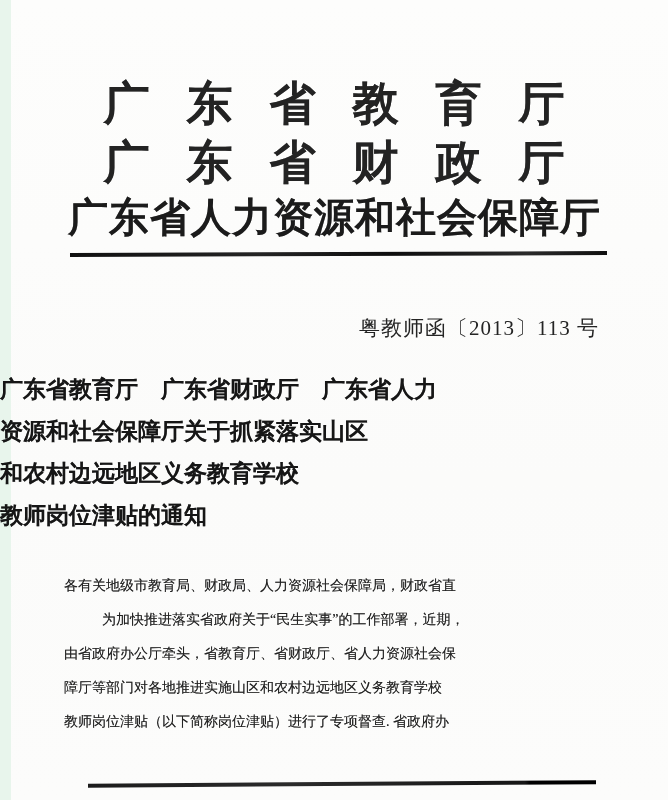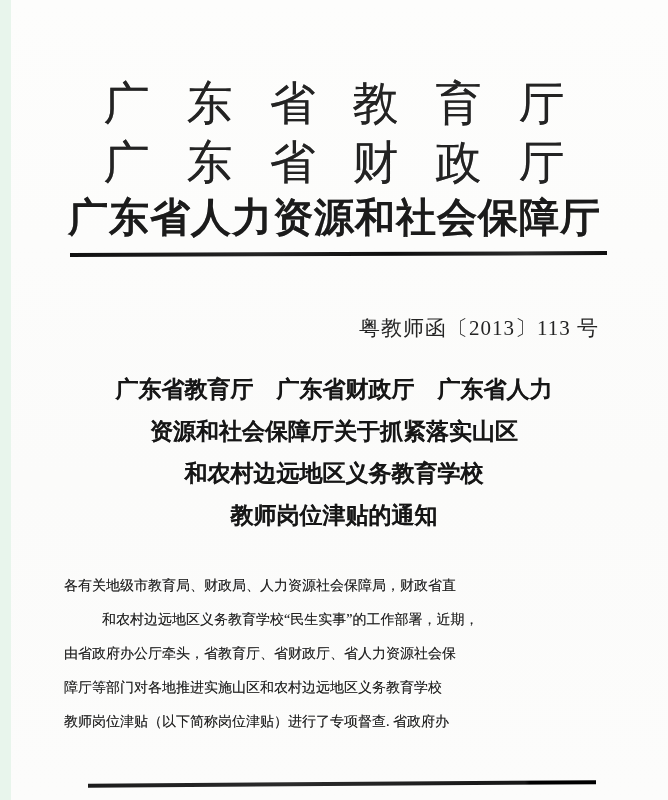--- a/index.html
+++ b/index.html
@@ -26,21 +26,21 @@
   }
   
   .letterhead {
     position: absolute;
     top: 74px; left: 0; right: 0;
     text-align: center;
   }
   .lh-spaced {
     font-size: 46px;
     line-height: 59px;
-    font-weight: 400;
+    font-weight: 700;
     white-space: nowrap;
     color: #232323;
     text-shadow: 0 0 0.5px rgba(20,20,20,0.55);
   }
   .lh-spaced .spread {
     display: inline-block;
     letter-spacing: 37px;
     margin-right: -37px;
   }
   .lh-wide {
@@ -77,21 +77,21 @@
     top: 314px; right: 69px;
     font-size: 21px;
     letter-spacing: 1px;
     color: #242424;
     white-space: nowrap;
   }
   
   .title {
     position: absolute;
     top: 369px; left: 0; right: 0;
-    text-align: center;
+    text-align: left;
     font-size: 23px;
     font-weight: 700;
     line-height: 42px;
     color: #161616;
     text-shadow: 0 0 0.4px rgba(10,10,10,0.6);
   }
   .title .t-line { white-space: nowrap; }
   
   .body-text {
     position: absolute;
@@ -130,21 +130,21 @@
 
   <div class="title">
     <div class="t-line">广东省教育厅　广东省财政厅　广东省人力</div>
     <div class="t-line">资源和社会保障厅关于抓紧落实山区</div>
     <div class="t-line">和农村边远地区义务教育学校</div>
     <div class="t-line">教师岗位津贴的通知</div>
   </div>
 
   <div class="body-text">
     <div class="b-line">各有关地级市教育局、财政局、人力资源社会保障局，财政省直</div>
-    <div class="b-line indent">和农村边远地区义务教育学校“民生实事”的工作部署，近期，</div>
+    <div class="b-line indent">为加快推进落实省政府关于“民生实事”的工作部署，近期，</div>
     <div class="b-line">由省政府办公厅牵头，省教育厅、省财政厅、省人力资源社会保</div>
     <div class="b-line">障厅等部门对各地推进实施山区和农村边远地区义务教育学校</div>
     <div class="b-line">教师岗位津贴（以下简称岗位津贴）进行了专项督查. 省政府办</div>
   </div>
 
   <div class="rule-bottom"></div>
 
 </div>
 
 </body></html>

